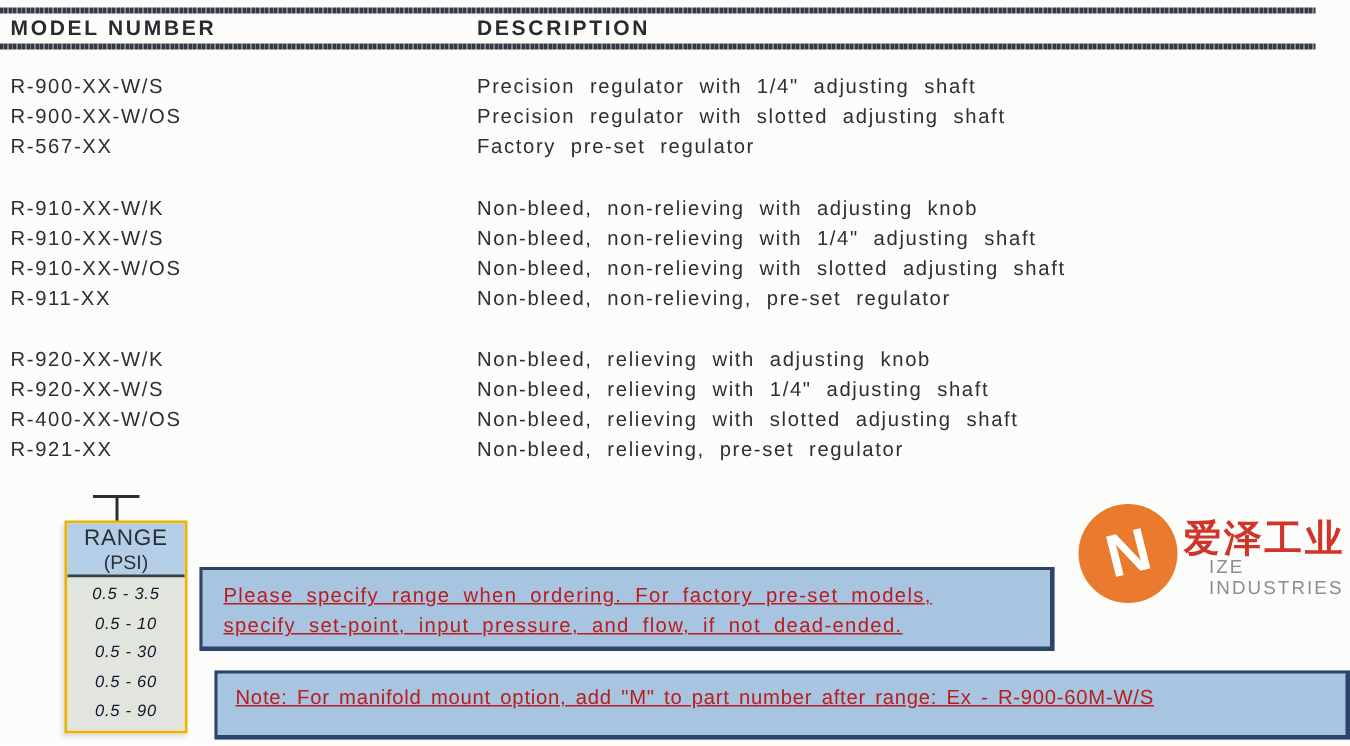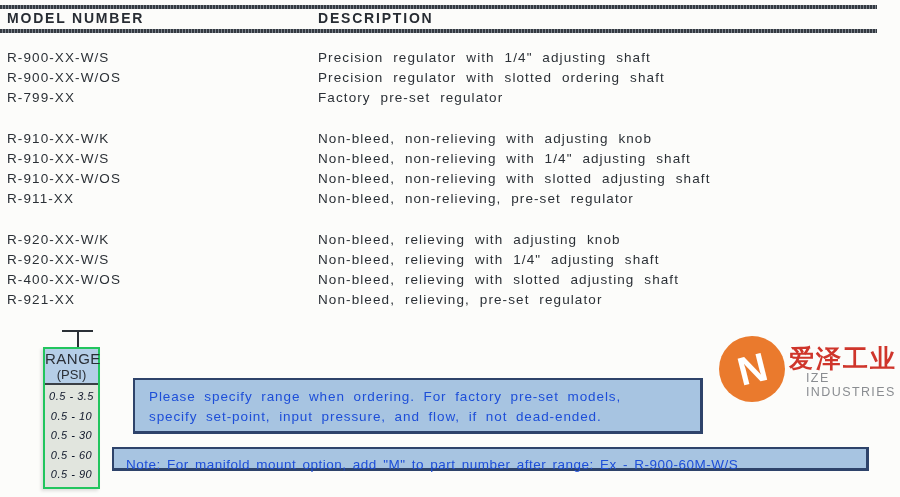--- a/index.html
+++ b/index.html
@@ -43,48 +43,48 @@
   .row .desc-cell{flex:1;}
   
   .conn-underline{
     position:absolute;left:62px;top:330px;width:31px;height:2px;background:#2b3036;
   }
   .conn-vline{
     position:absolute;left:77px;top:331px;width:2px;height:17px;background:#2b3036;
   }
   
   .range-table{
-    position:absolute;left:43px;top:347px;width:57px;
-    border:2px solid #22c55e;box-sizing:border-box;
+    position:absolute;left:43px;top:347px;width:82px;
+    border:2px solid #eab308;box-sizing:border-box;
     box-shadow:-2px 2px 3px rgba(0,0,0,0.12);
     text-align:center;
   }
   .range-head{
     background:#b5cee7;border-bottom:2px solid #3a3f45;
     padding:2px 0 1px 0;
   }
   .range-title{font-size:15px;letter-spacing:0.5px;line-height:16px;color:#2a2f36;}
   .range-sub{font-size:13px;line-height:15px;color:#2a2f36;}
   .range-body{background:#e1e5de;padding:2px 0;}
   .range-val{
     font-size:11px;line-height:19.5px;letter-spacing:0.5px;color:#0f172a;font-style:italic;
   }
   
   .note-box{
     position:absolute;background:#a7c4e1;
     border:2px solid #2e436a;border-right-width:3px;border-bottom-width:3px;
-    box-sizing:border-box;color:#1d4ed8;
-    font-size:13.5px;letter-spacing:0.9px;word-spacing:4px;
+    box-sizing:border-box;color:#b91c1c;
+    font-size:13.5px;letter-spacing:0.9px;word-spacing:4px;text-decoration:underline;
   }
   .note-box.first{
     left:133px;top:378px;width:570px;height:56px;
     padding:7px 0 0 14px;line-height:20px;
   }
   .note-box.second{
-    left:112px;top:447px;width:757px;height:24px;
+    left:143px;top:447px;width:757px;height:46px;
     padding-left:12px;line-height:31px;letter-spacing:0.5px;word-spacing:2px;
   }
   
   .logo-circle{
     position:absolute;left:719px;top:336px;width:66px;height:66px;
     border-radius:50%;background:#ea7a2d;
     display:flex;align-items:center;justify-content:center;
   }
   .logo-n{
     color:#ffffff;font-weight:bold;font-size:40px;
@@ -112,24 +112,24 @@
 
   <div class="rows">
 
     <div class="group">
       <div class="row">
         <span class="model-cell">R-900-XX-W/S</span>
         <span class="desc-cell">Precision regulator with 1/4" adjusting shaft</span>
       </div>
       <div class="row">
         <span class="model-cell">R-900-XX-W/OS</span>
-        <span class="desc-cell">Precision regulator with slotted ordering shaft</span>
-      </div>
-      <div class="row">
-        <span class="model-cell">R-799-XX</span>
+        <span class="desc-cell">Precision regulator with slotted adjusting shaft</span>
+      </div>
+      <div class="row">
+        <span class="model-cell">R-567-XX</span>
         <span class="desc-cell">Factory pre-set regulator</span>
       </div>
     </div>
 
     <div class="group">
       <div class="row">
         <span class="model-cell">R-910-XX-W/K</span>
         <span class="desc-cell">Non-bleed, non-relieving with adjusting knob</span>
       </div>
       <div class="row">

